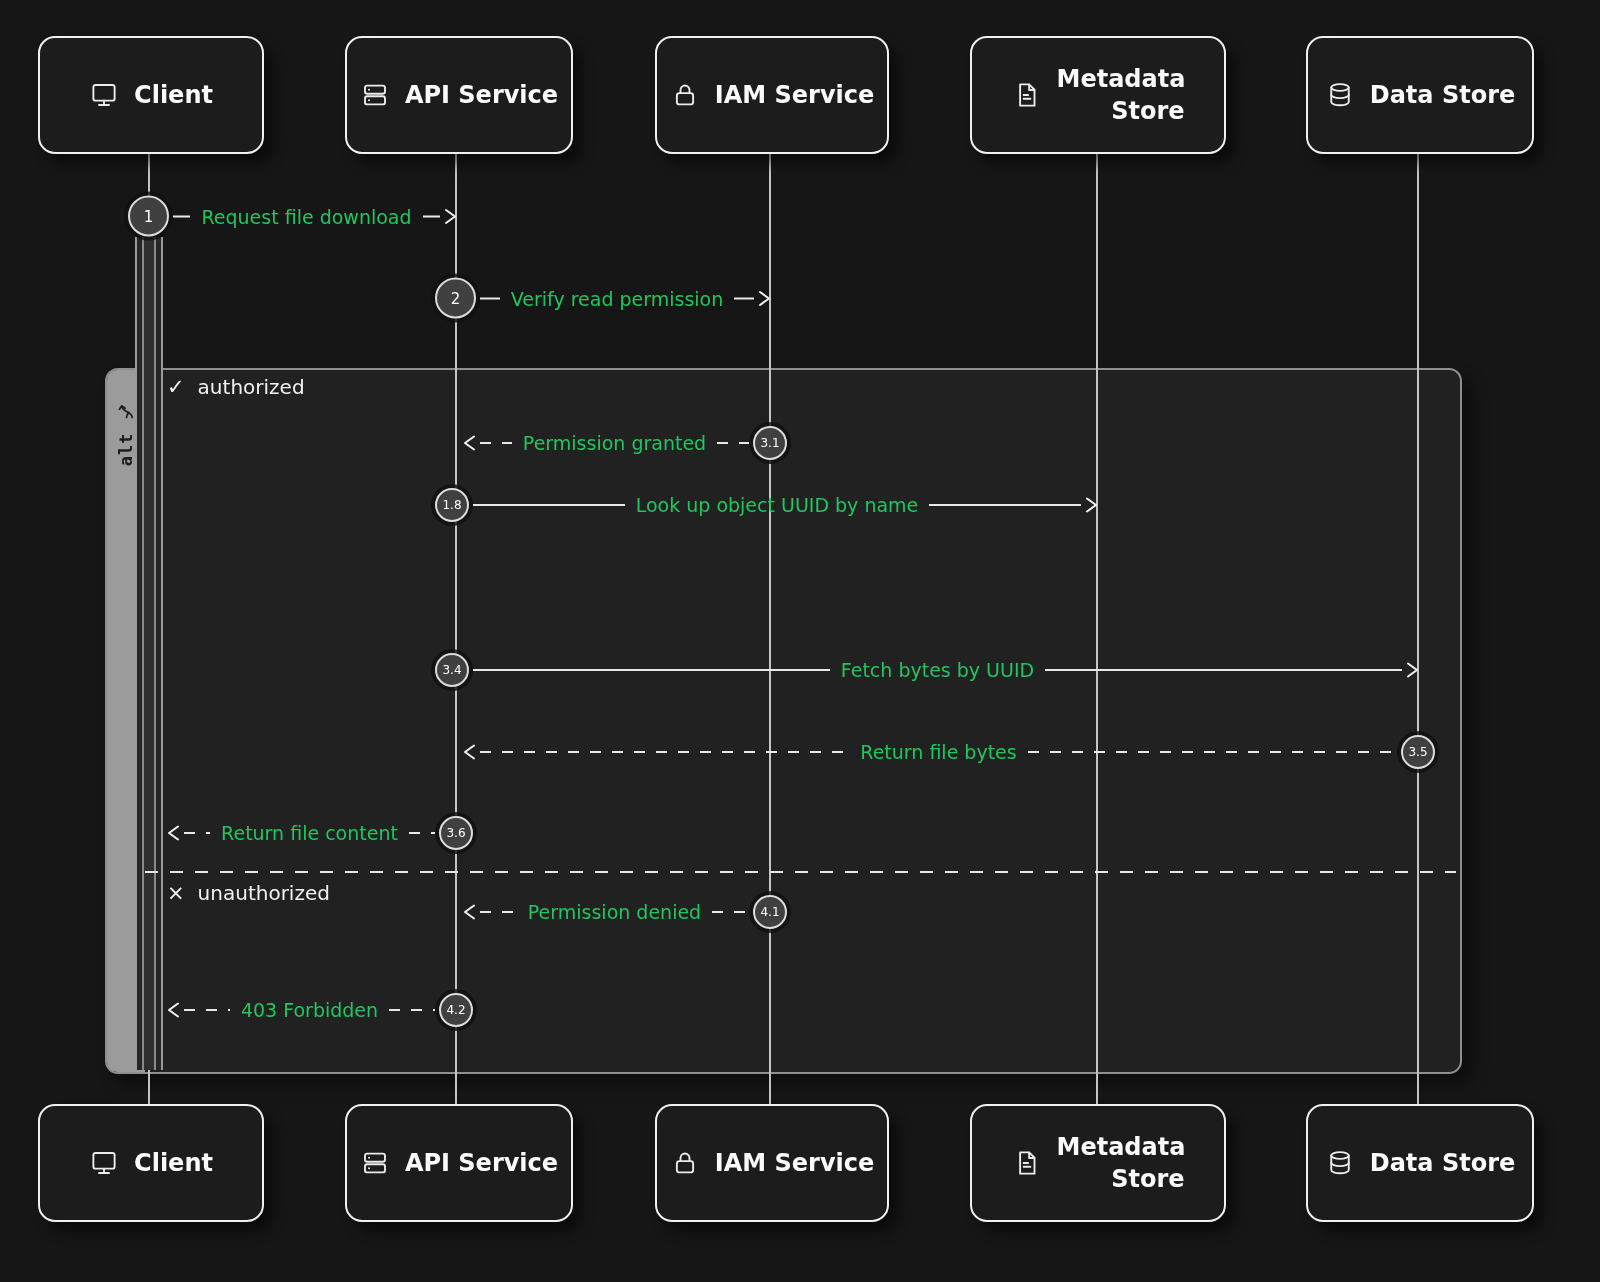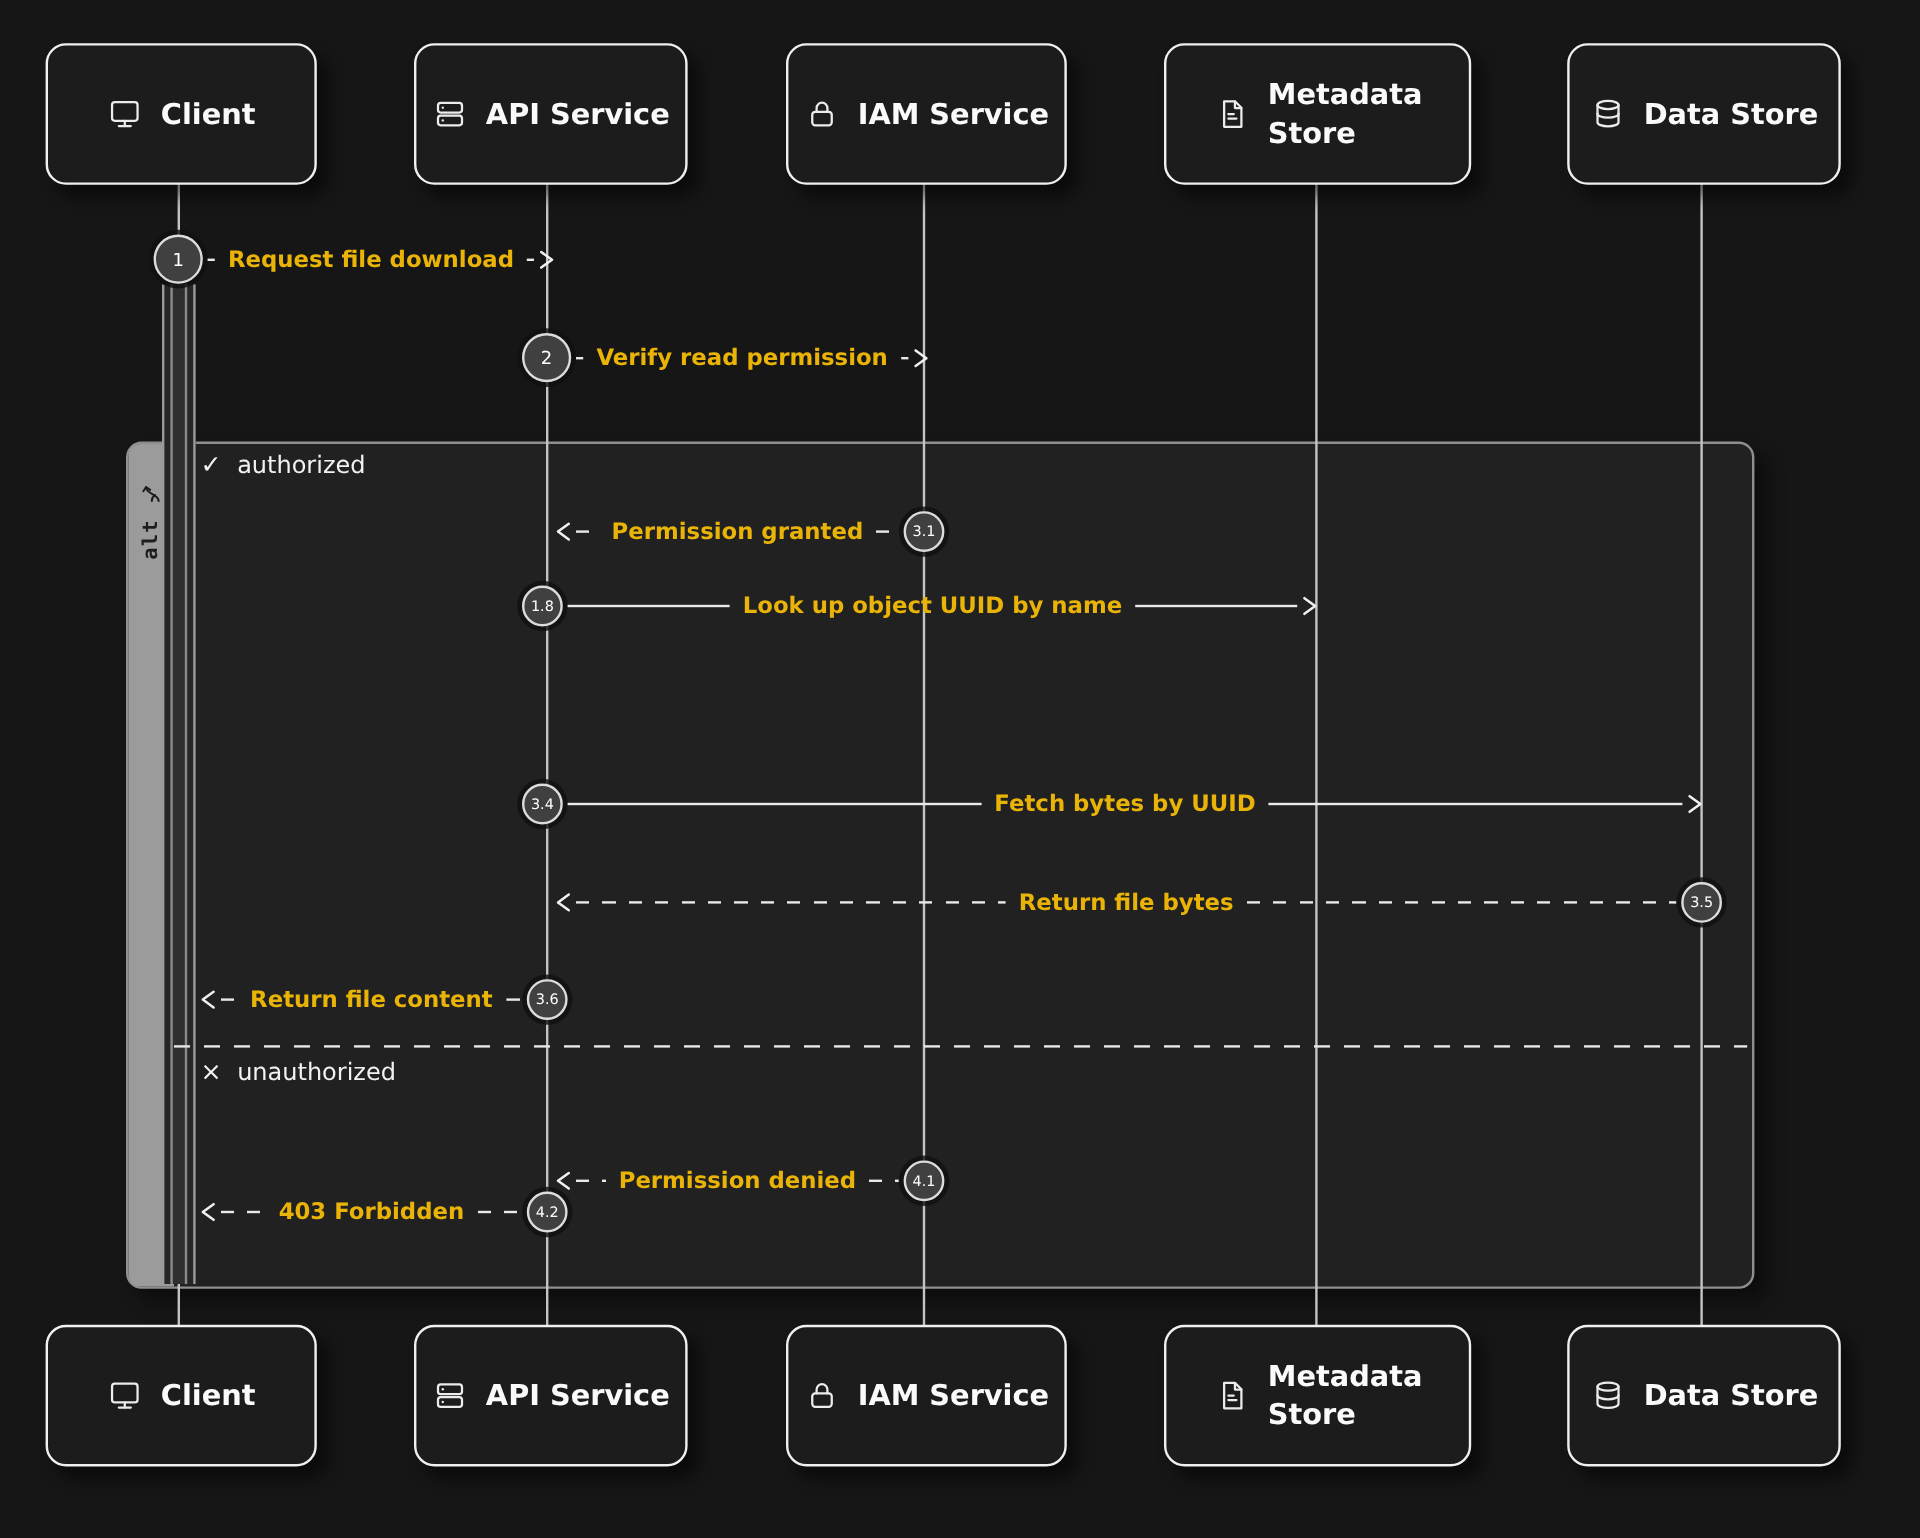--- a/index.html
+++ b/index.html
@@ -24,37 +24,37 @@
   .divider{position:absolute;left:145px;top:871px;width:1311px;height:2px;
     background:repeating-linear-gradient(90deg,#e6e6e6 0 13px,transparent 13px 25px);}
   
   .act{position:absolute;background:#262626;border-left:2px solid #9a9a9a;border-right:2px solid #9a9a9a;}
   .act.outer{left:135px;top:237px;width:24px;height:833px;}
   .act.inner{left:142px;top:237px;width:10px;height:833px;background:#2f2f2f;border-color:#8a8a8a;}
   
   .msg{position:absolute;display:flex;align-items:center;transform:translateY(-50%);}
   .seg{flex:1 1 auto;height:2px;background:#e9e9e9;min-width:6px;}
   .msg.dashed .seg{background:repeating-linear-gradient(90deg,#e9e9e9 0 11px,transparent 11px 22px);}
-  .lbl{flex:0 0 auto;padding:0 11px;font-size:19px;white-space:nowrap;color:#eab308;font-weight:bold;}
+  .lbl{flex:0 0 auto;padding:0 11px;font-size:19px;white-space:nowrap;color:#22c55e;}
   .num{flex:none;display:flex;align-items:center;justify-content:center;border-radius:50%;
     background:#404040;border:2px solid #dcdcdc;color:#fff;box-shadow:0 0 0 4px rgba(16,16,16,.8);}
   .num.big{width:37px;height:37px;font-size:15px;}
   .num.small{width:30px;height:30px;font-size:12px;}
   .num.at-left{margin-left:-21px;margin-right:4px;}
   .num.at-right{margin-right:-17px;margin-left:4px;text-align:center;}
   .arrow{flex:none;width:20px;height:20px;}
   .arrow.right{margin-right:-4px;}
   .arrow.left{margin-left:-2px;}
   
   .actor{position:absolute;top:36px;height:114px;background:#1c1c1c;border:2px solid #f0f0f0;
     border-radius:17px;box-shadow:9px 10px 12px rgba(0,0,0,.5);display:flex;align-items:center;
     justify-content:center;gap:15px;color:#fafafa;font-size:24px;font-weight:600;}
   .actor.bottom{top:1104px;}
   .actor .label{white-space:nowrap;text-align:right;}
-  .actor .label.wrap{white-space:normal;width:128px;text-align:left;line-height:1.35;}
+  .actor .label.wrap{white-space:normal;width:128px;text-align:right;line-height:1.35;}
   .aicon{flex:none;display:flex;}
 </style>
 </head>
 <body>
 
 <div class="stage">
 
   <div class="frame">
     <div class="frame-tab">
       <div class="frame-tab-rot">
@@ -170,21 +170,21 @@
       <svg width="20" height="20" viewBox="0 0 20 20">
           <path d="M14 3.5 L5 10 L14 16.5" fill="none" stroke="#f0f0f0" stroke-width="2.1" stroke-linecap="round" stroke-linejoin="round"></path>
         </svg>
     </span>
     <span class="seg"></span>
     <span class="lbl">Return file content</span>
     <span class="seg"></span>
     <span class="num small at-right">3.6</span>
   </div>
 
-  <div class="msg dashed" style="left:462px;top:984px;width:308px">
+  <div class="msg dashed" style="left:462px;top:912px;width:308px">
     <span class="arrow left">
       <svg width="20" height="20" viewBox="0 0 20 20">
           <path d="M14 3.5 L5 10 L14 16.5" fill="none" stroke="#f0f0f0" stroke-width="2.1" stroke-linecap="round" stroke-linejoin="round"></path>
         </svg>
     </span>
     <span class="seg"></span>
     <span class="lbl">Permission denied</span>
     <span class="seg"></span>
     <span class="num small at-right">4.1</span>
   </div>

